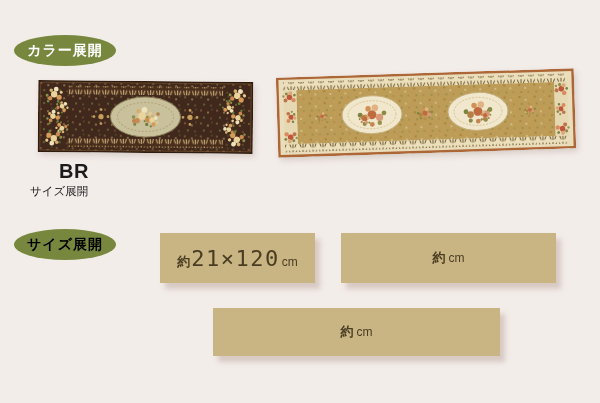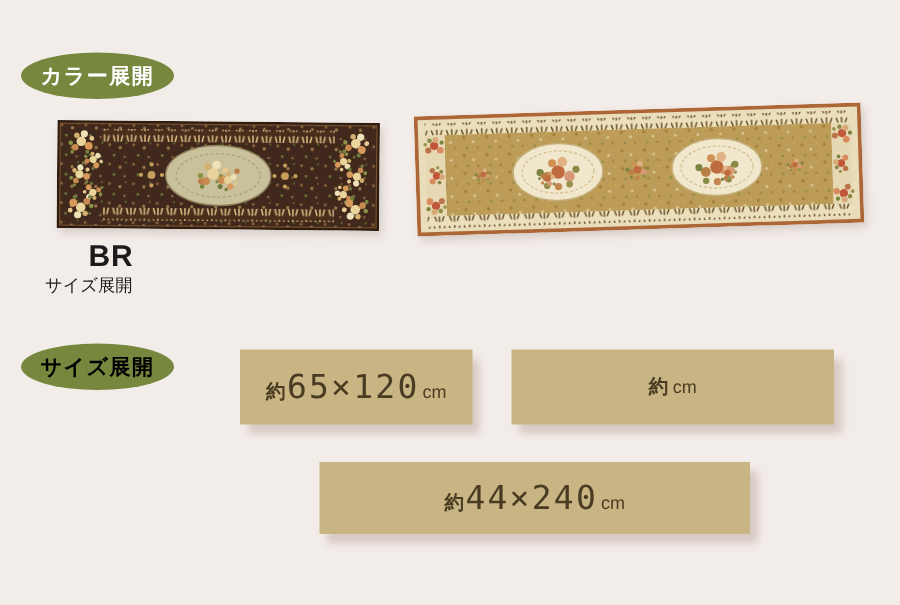--- a/index.html
+++ b/index.html
@@ -226,31 +226,30 @@
     <div class="color-name">サイズ展開</div>
   </div>
 
   <div class="badge" id="badge-size" style="background-color: rgb(119, 136, 62);">
     <span style="color: #000000;">サイズ展開</span>
   </div>
 
   <div class="size-swatch" id="size-120" style="background-color: rgb(201, 181, 131); color: rgb(74, 60, 34);">
     <div class="size-text">
       <span class="sz-approx">約</span>
-        <span class="sz-dims">65×120</span>
+        <span class="sz-dims">21×120</span>
         <span class="sz-unit">cm</span>
     </div>
   </div>
   <div class="size-swatch" id="size-180" style="background-color: rgb(201, 181, 131); color: rgb(74, 60, 34);">
     <div class="size-text">
       <span class="sz-approx">約</span>
         <span class="sz-unit">cm</span>
     </div>
   </div>
   <div class="size-swatch" id="size-240" style="background-color: rgb(201, 181, 131); color: rgb(74, 60, 34);">
     <div class="size-text">
       <span class="sz-approx">約</span>
-        <span class="sz-dims">44×240</span>
         <span class="sz-unit">cm</span>
     </div>
   </div>
 
 </div>
 
 </body></html>

